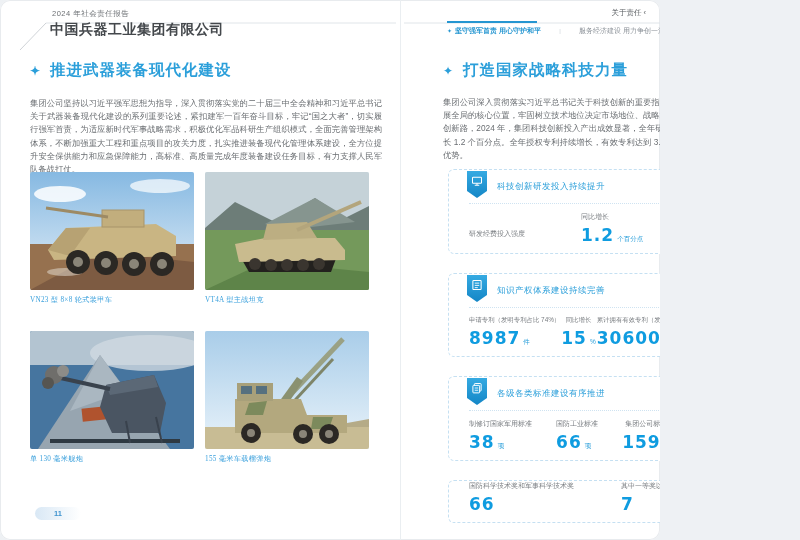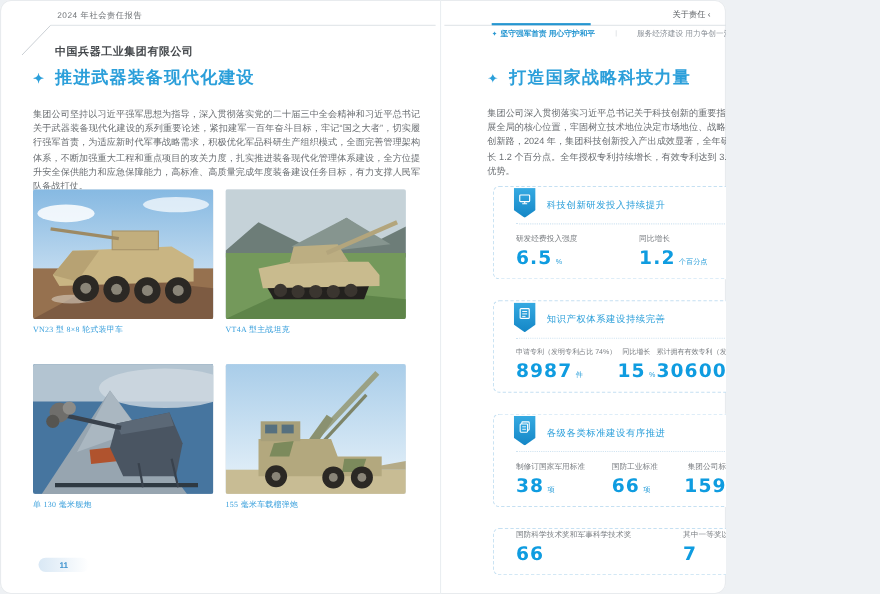--- a/index.html
+++ b/index.html
@@ -3,21 +3,21 @@
 <meta charset="utf-8">
 <style>
   html,body{margin:0;padding:0;}
   body{background:#eef1f4;font-family:"Liberation Sans","DejaVu Sans",sans-serif;}
   .spread{position:relative;width:660px;height:540px;background:#ffffff;border-radius:10px;overflow:hidden;box-shadow:0 0 0 1px #e8ebee inset;}
   .deco{position:absolute;left:0;top:0;pointer-events:none;}
   .center-divider{position:absolute;left:400px;top:0;width:1px;height:540px;background:#eaeef1;}
 
   
   .hdr-report{position:absolute;left:52px;top:9px;font-size:7.5px;color:#6b6f73;letter-spacing:.5px;}
-  .hdr-company{position:absolute;left:50px;top:40px;font-size:10px;color:#44484c;font-weight:bold;letter-spacing:.5px;text-align:right;}
+  .hdr-company{position:absolute;left:50px;top:21px;font-size:14px;color:#44484c;font-weight:bold;letter-spacing:.5px;text-align:right;}
   .hdr-crumb{position:absolute;right:14px;top:8px;font-size:7.5px;color:#55595d;}
   .tabs{position:absolute;left:447px;top:26px;width:342px;display:flex;justify-content:space-between;align-items:center;}
   .tab{font-size:7px;color:#8a9097;white-space:nowrap;cursor:pointer;}
   .tab.active{color:#2596d1;font-weight:bold;}
   .tab .tstar{font-size:6px;margin-right:3px;}
   .tab-div{color:#ccd2d7;font-size:6px;}
   .tab-underline{position:absolute;left:447px;top:21px;width:90px;height:2px;background:#2596d1;}
 
   
   .sec-title{position:absolute;font-size:15.5px;font-weight:bold;color:#2b9fda;letter-spacing:1px;white-space:nowrap;}
@@ -209,24 +209,20 @@
               <rect x="2" y="3" width="12" height="8" rx="1" fill="none" stroke="#fff" stroke-width="1.4"></rect>
               <line x1="8" y1="11" x2="8" y2="13.2" stroke="#fff" stroke-width="1.4"></line>
               <line x1="5" y1="13.6" x2="11" y2="13.6" stroke="#fff" stroke-width="1.4"></line>
             </svg>
         </div>
         <div class="card-title">科技创新研发投入持续提升</div>
       </div>
       <div class="stats">
         <div class="stat w112">
           <div class="label">研发经费投入强度</div>
-          <div class="numrow">
-              <span class="num">6.5</span>
-              <span class="unit">%</span>
-            </div>
         </div>
         <div class="stat">
           <div class="label">同比增长</div>
           <div class="numrow">
               <span class="num">1.2</span>
               <span class="unit">个百分点</span>
             </div>
         </div>
         <svg class="arrow-up" width="15" height="18" viewBox="0 0 15 18">
             <polygon points="8,0 15,8 11,7.2 8.5,18 4.5,17 7,6.2 1,7.8" fill="#18a0e0" transform="rotate(6 7 9)"></polygon>

